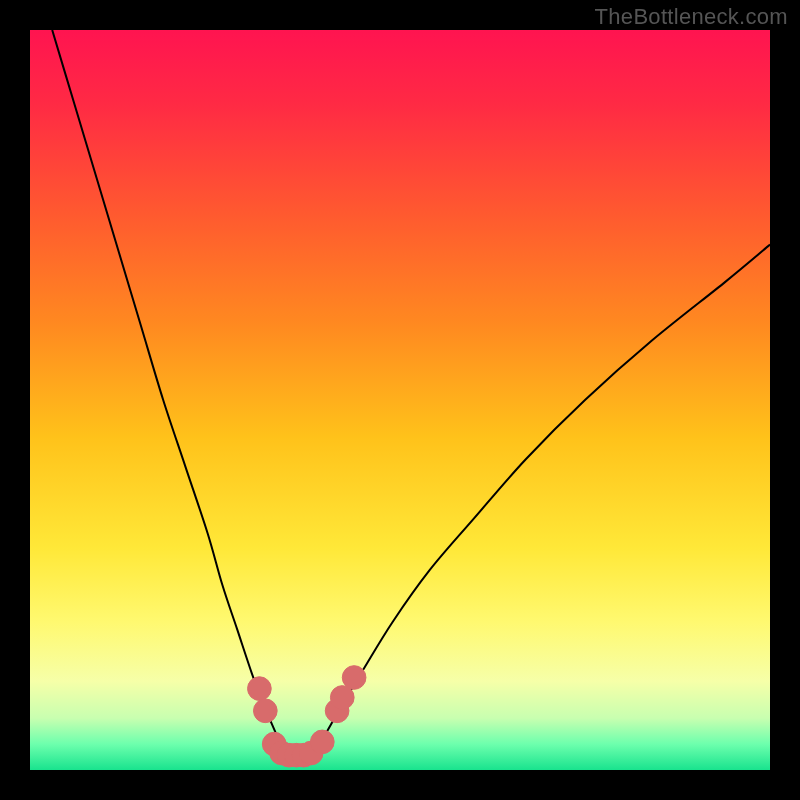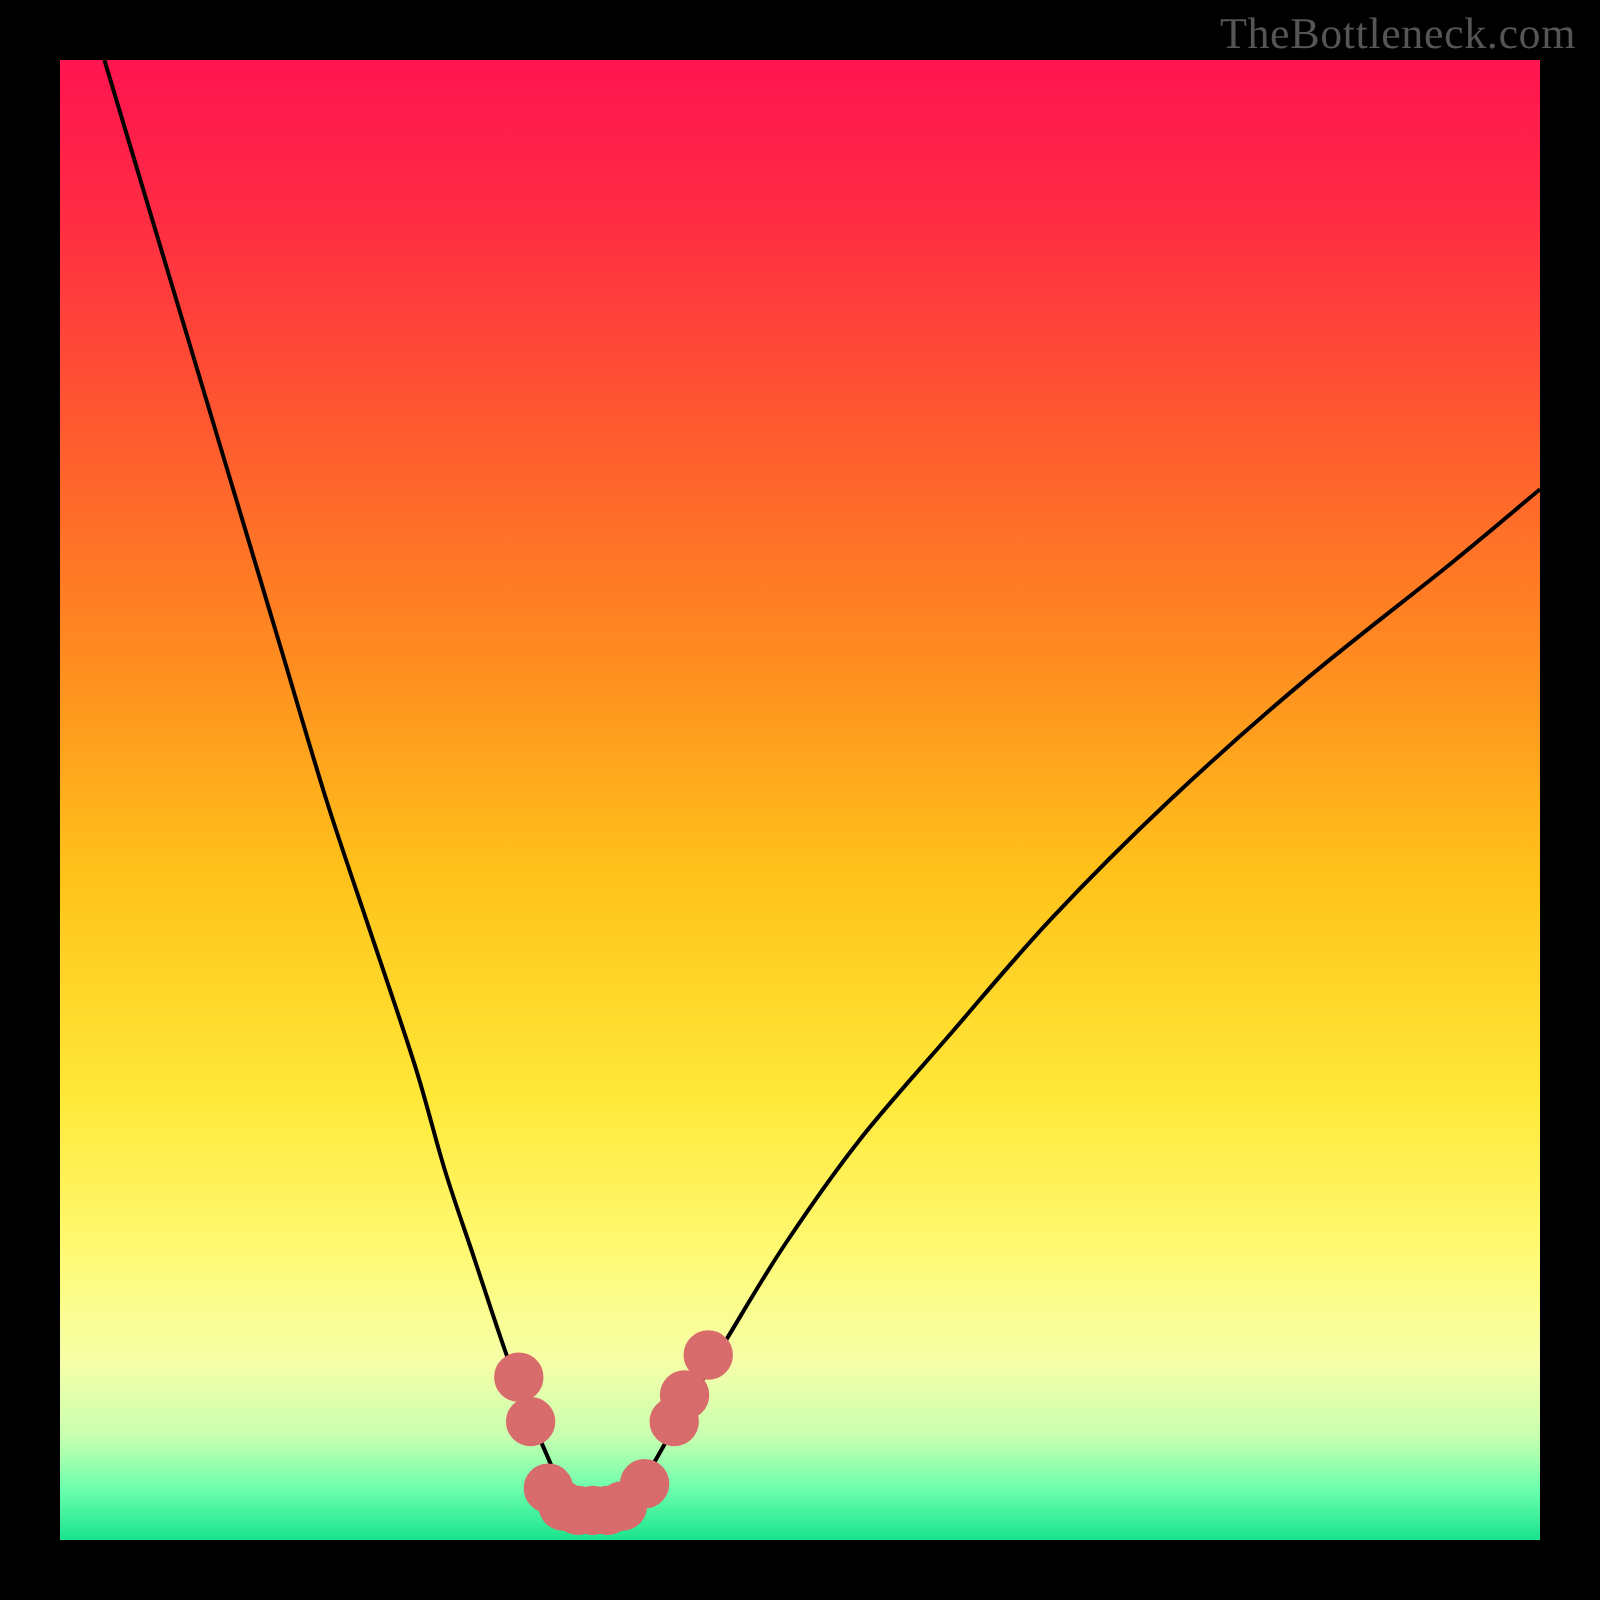--- a/index.html
+++ b/index.html
@@ -28,21 +28,20 @@
   }
   .watermark {
     position: absolute;
     top: 4px;
     right: 12px;
     color: #555;
     font-size: 22px;
     letter-spacing: 0.3px;
     user-select: none;
     font-weight: 500;
-    font-family: Liberation Serif, serif;
   }
 </style>
 </head>
 <body>
 
 <div class="frame">
   <div class="watermark">TheBottleneck.com</div>
   <svg class="plot" viewBox="0 0 740 740" preserveAspectRatio="none">
     <defs>
       <linearGradient id="bg-grad" x1="0" y1="0" x2="0" y2="1">

